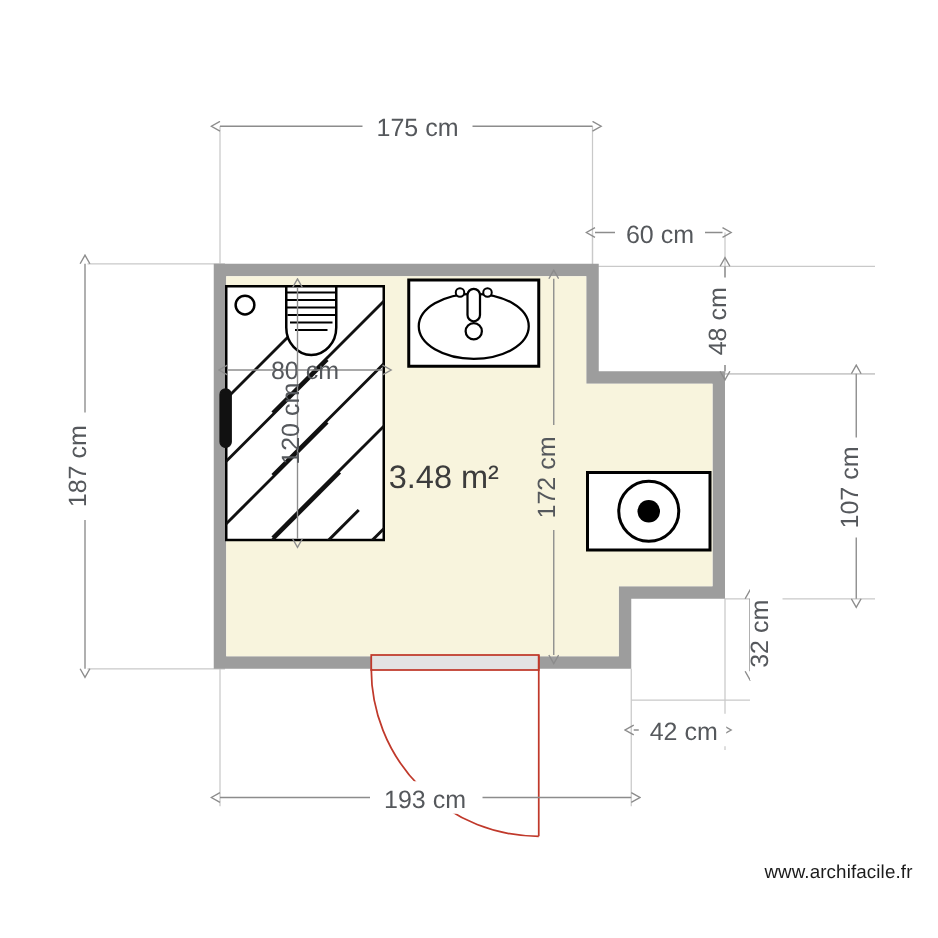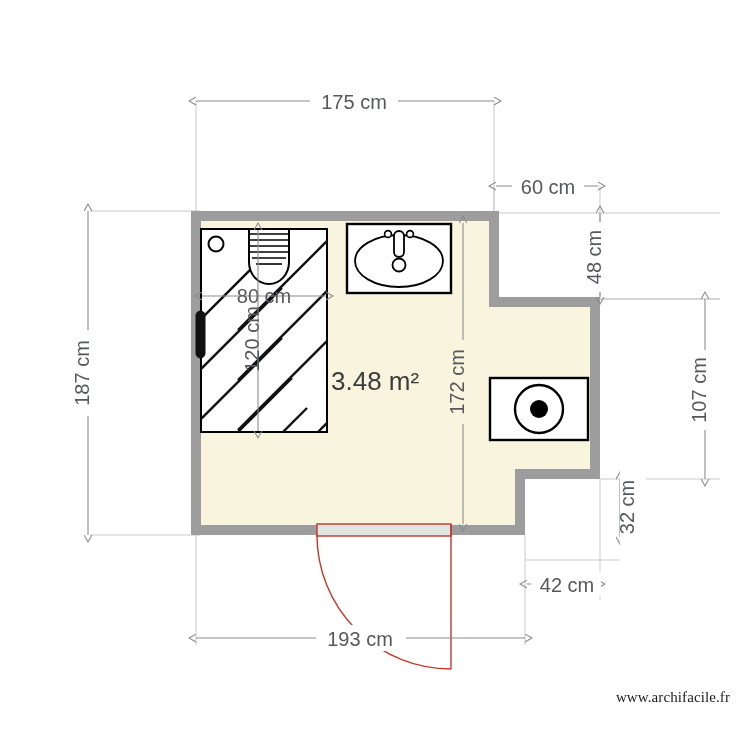--- a/index.html
+++ b/index.html
@@ -3,37 +3,37 @@
 <meta charset="utf-8">
 <style>
   html,body{margin:0;padding:0;}
   body{
     width:750px;height:750px;
     background:#ffffff;
     font-family:"Liberation Sans", sans-serif;
     overflow:hidden;
     position:relative;
   }
-  #plan-root{position:absolute;inset:0;padding-left:20px;}
+  #plan-root{position:absolute;inset:0;}
   svg{display:block;}
   .dimtext{
     font-family:"Liberation Sans", sans-serif;
     font-size:20px;
     fill:#55585c;
   }
   .areatext{
     font-family:"Liberation Sans", sans-serif;
     font-size:26px;
     fill:#3c3c3c;
   }
   .footer{
     position:absolute;
     right:20px;
     bottom:44px;
-    font-family:Liberation Serif, serif;
+    font-family:Liberation Sans, sans-serif;
     font-size:15px;
     color:#1b1b1b;
     letter-spacing:.1px;
   }
 </style>
 </head>
 <body>
 
 <div id="plan-root">
   <svg width="750" height="750" viewBox="0 0 750 750">

